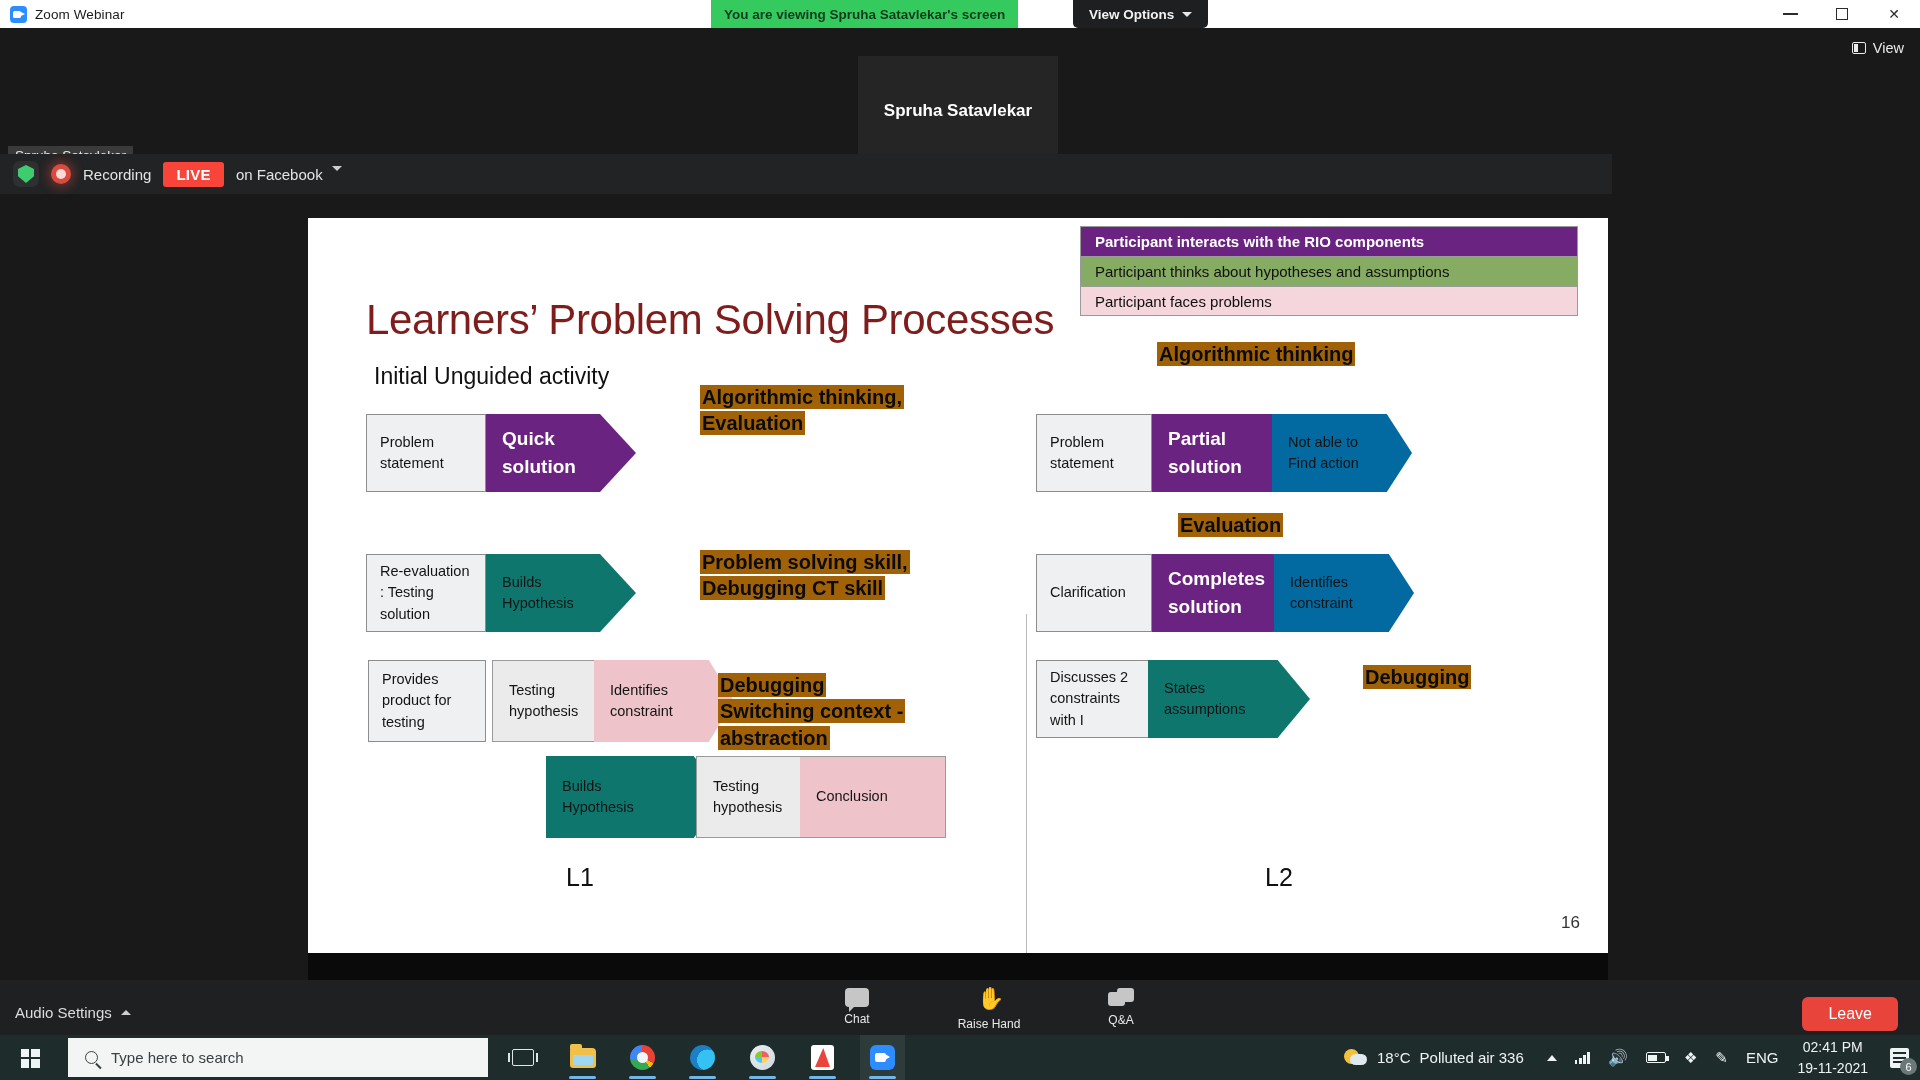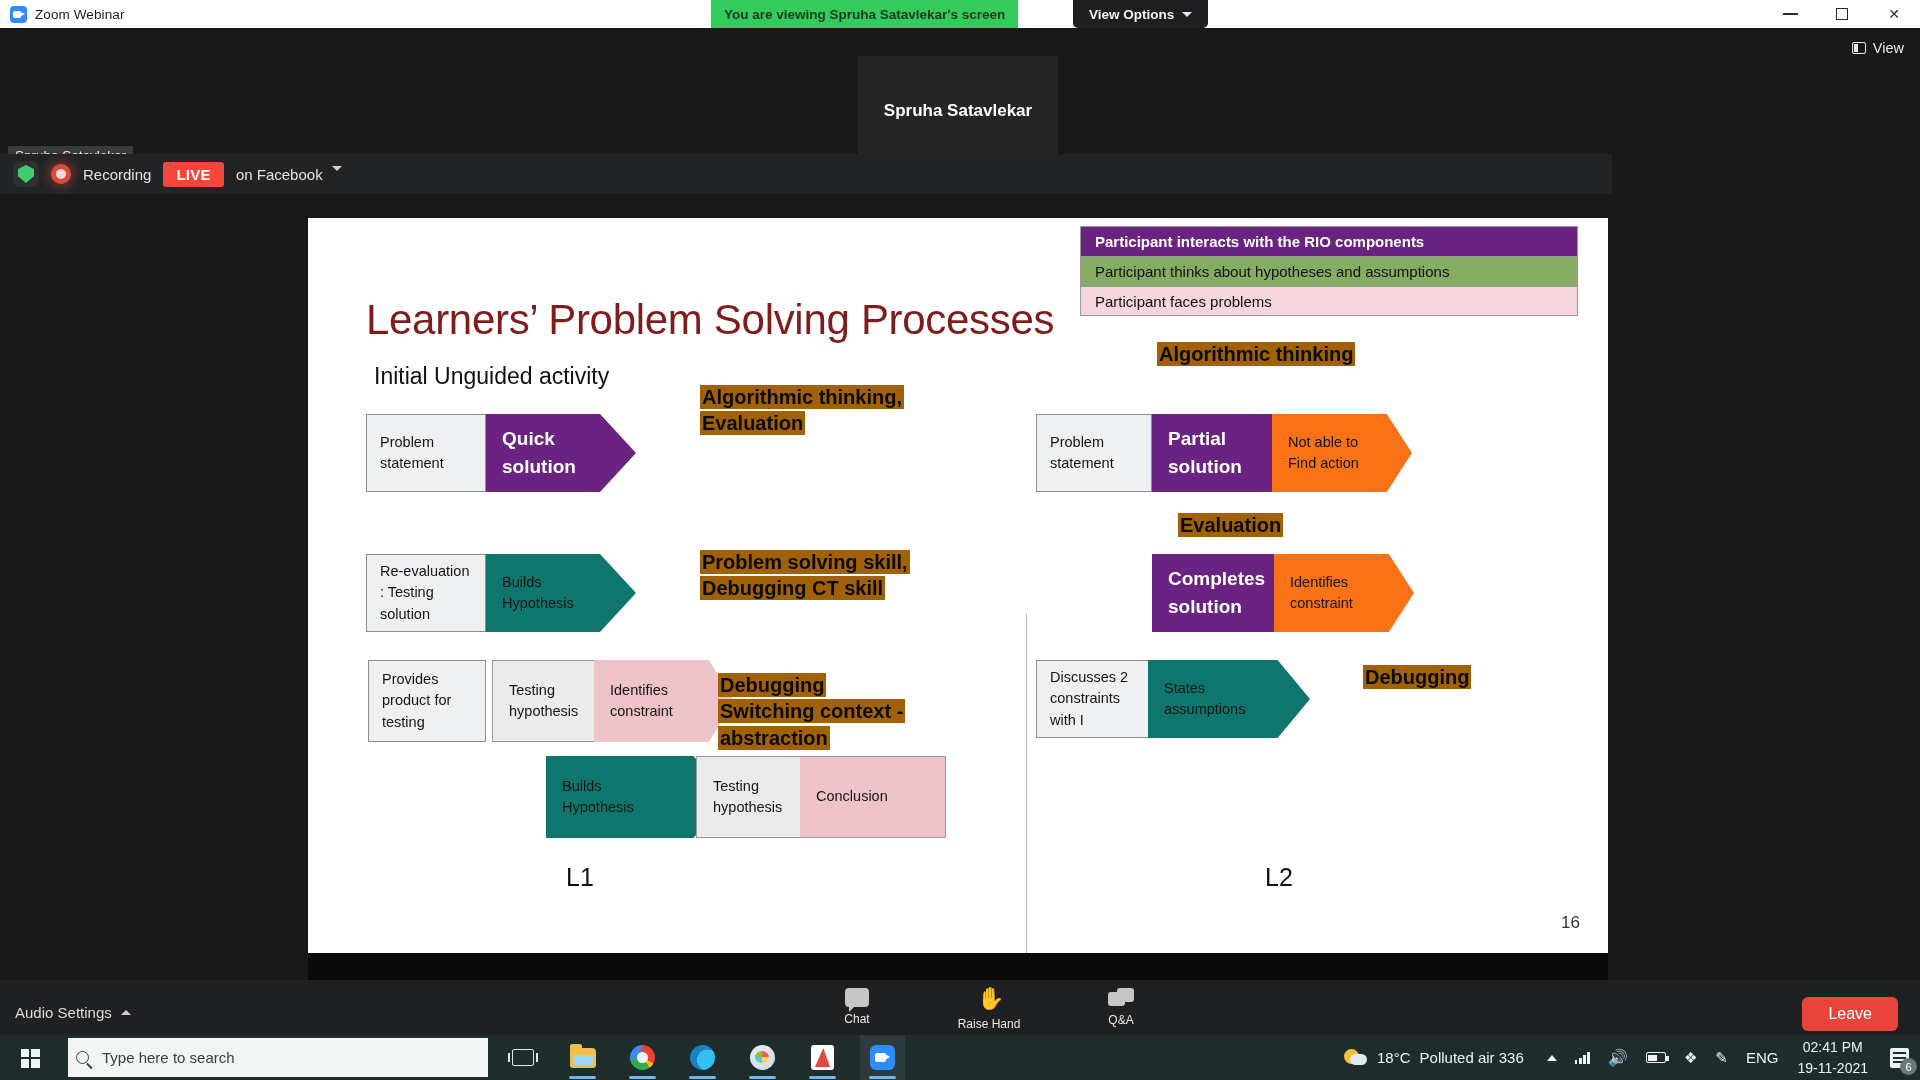--- a/index.html
+++ b/index.html
@@ -136,21 +136,21 @@
   }
   .chev{
     position:absolute; display:flex; align-items:center;
     font-size:14.5px; color:#141414; line-height:1.45;
     padding-left:16px; white-space:pre-line;
   }
   .chev.big{ font-size:19px; font-weight:bold; color:#ffffff; }
   .c-purple{ background:#6b2381; }
   .c-green{ background:#0f766e; }
   .c-pink{  background:#eec4ca; }
-  .c-pink-l{ background:#f97316; }
+  .c-pink-l{ background:#0369a1; }
   .c-gray{  background:#ebebeb; }
 
   .hl{
     position:absolute; font-size:20px; font-weight:bold; color:#0b0b0b;
     line-height:1.32; white-space:pre-line;
   }
   .hl span{ background:#a16207; padding:1px 2px; box-decoration-break:clone; -webkit-box-decoration-break:clone; }
 
   .cursor{
     position:absolute; left:1358px; top:668px; width:0; height:0;
@@ -185,21 +185,21 @@
     font-size:16px; padding:8px 26px; border-radius:6px; border:none;
   }
 
   
   .taskbar{ position:absolute; left:0; top:1035px; width:1920px; height:45px; background:#1f2c2c; }
   .start-btn{ position:absolute; left:8px; top:6px; width:44px; height:34px; display:flex; align-items:center; justify-content:center; }
   .win-logo{ width:19px; height:19px; display:grid; grid-template-columns:1fr 1fr; grid-template-rows:1fr 1fr; gap:2.2px; }
   .win-logo i{ background:#eef4f4; display:block; }
   .search-box{
     position:absolute; left:68px; top:3px; width:420px; height:39px; background:#f3f5f5;
-    display:flex; align-items:center; gap:13px; padding-left:8px;
+    display:flex; align-items:center; gap:13px; padding-left:17px;
   }
   .search-box .mag{ width:13px;height:13px;border:1.8px solid #3a4040;border-radius:50%;position:relative;flex:none;}
   .search-box .mag::after{content:"";position:absolute;right:-5px;bottom:-4px;width:7px;height:1.8px;background:#3a4040;transform:rotate(45deg);}
   .search-ph{ color:#3a4040; font-size:15px; }
 
   .tb-apps{ position:absolute; left:500px; top:0; height:45px; display:flex; align-items:center; gap:15px; }
   .tb-app{ width:45px; height:45px; display:flex; align-items:center; justify-content:center; position:relative; }
   .tb-app.active{ background:#2d3b3b; }
   .tb-app .ul{ position:absolute; bottom:1px; left:9px; width:27px; height:3px; background:#6fb7e8; border-radius:2px; }
 
@@ -347,20 +347,21 @@
 
       <div class="hl" style="left:849px;top:123px;width:260px"><span>Algorithmic  thinking</span></div>
       <div class="rect-box" style="left:728px;top:196px;width:116px;height:78px">Problem
 statement</div>
       <div class="chev big c-purple" style="left:844px;top:196px;width:150px;height:78px;clip-path:polygon(0 0,80% 0,100% 50%,80% 100%,0 100%)">Partial
 solution</div>
       <div class="chev c-pink-l" style="left:964px;top:196px;width:140px;height:78px;clip-path:polygon(0 0,82% 0,100% 50%,82% 100%,0 100%)">Not able to
 Find action</div>
 
       <div class="hl" style="left:870px;top:294px;width:220px"><span>Evaluation</span></div>
+      <div class="rect-box" style="left:728px;top:336px;width:116px;height:78px;align-items:center">Clarification</div>
       <div class="chev big c-purple" style="left:844px;top:336px;width:152px;height:78px;clip-path:polygon(0 0,80% 0,100% 50%,80% 100%,0 100%)">Completes
 solution</div>
       <div class="chev c-pink-l" style="left:966px;top:336px;width:140px;height:78px;clip-path:polygon(0 0,82% 0,100% 50%,82% 100%,0 100%)">Identifies
 constraint</div>
 
       <div class="rect-box" style="left:728px;top:442px;width:116px;height:78px">Discusses 2
 constraints
 with I</div>
       <div class="chev c-green" style="left:840px;top:442px;width:162px;height:78px;clip-path:polygon(0 0,80% 0,100% 50%,80% 100%,0 100%)">States
 assumptions</div>

